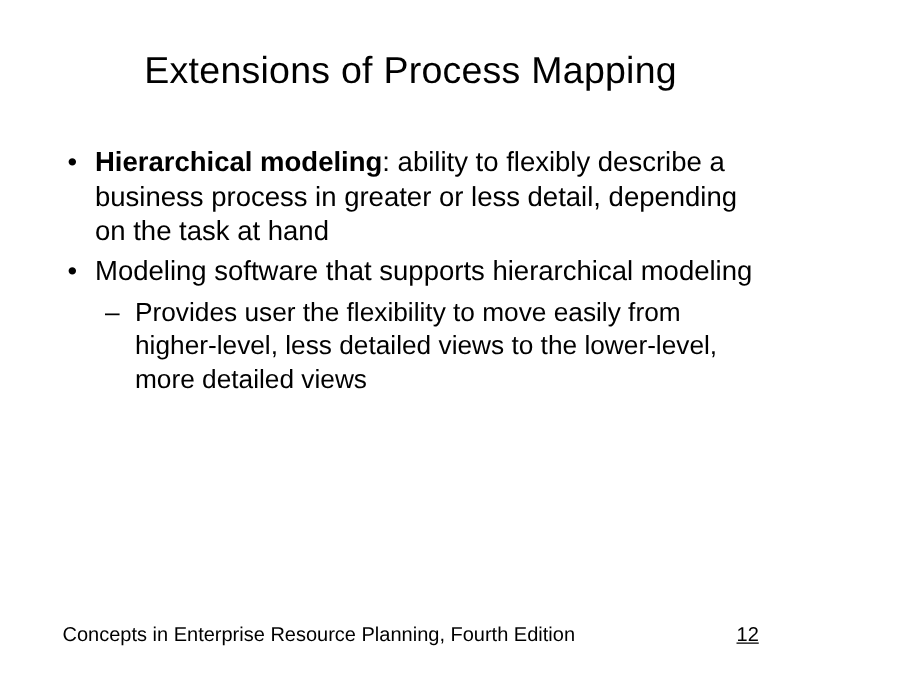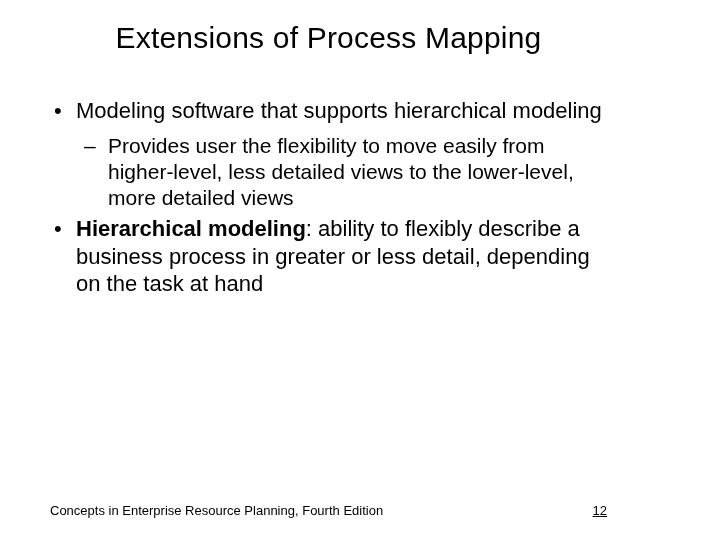--- a/index.html
+++ b/index.html
@@ -10,21 +10,21 @@
     background: #ffffff;
     font-family: Arial, Helvetica, sans-serif;
     color: #000000;
     position: relative;
     overflow: hidden;
   }
   .slide {
     box-sizing: border-box;
     width: 657px;
     height: 540px;
-    padding: 21px 50px 0 50px;
+    padding: 40px 50px 0 50px;
     position: relative;
   }
   .title {
     font-size: 30px;
     font-weight: 400;
     text-align: center;
     margin: 0 0 42px 0;
     letter-spacing: 0.2px;
   }
   ul.level1 {
@@ -65,49 +65,49 @@
     position: absolute;
     left: -24px;
     top: 0;
     font-size: 21px;
   }
   .footer {
     position: absolute;
     left: 50px;
     right: 50px;
     bottom: 22px;
-    font-size: 13px;
+    font-size: 16px;
     color: #000;
   }
   .footer-text {
     float: left;
   }
   .page-num {
     float: right;
     text-decoration: underline;
   }
 </style>
 </head>
 <body>
 
 <div class="slide">
 
   <h1 class="title">Extensions of Process Mapping</h1>
 
   <ul class="level1">
     <li>
+      <span class="bold">Hierarchical modeling</span><span>: ability to flexibly describe a business process in greater or less detail, depending on the task at hand</span>
+    </li>
+    <li>
       <span>Modeling software that supports hierarchical modeling</span>
       <ul class="level2">
         <li>
           <span>Provides user the flexibility to move easily from higher-level, less detailed views to the lower-level, more detailed views</span>
         </li>
       </ul>
-    </li>
-    <li>
-      <span class="bold">Hierarchical modeling</span><span>: ability to flexibly describe a business process in greater or less detail, depending on the task at hand</span>
     </li>
   </ul>
 
   <div class="footer">
     <span class="footer-text">Concepts in Enterprise Resource Planning, Fourth Edition</span>
     <span class="page-num">12</span>
   </div>
 
 </div>
 

